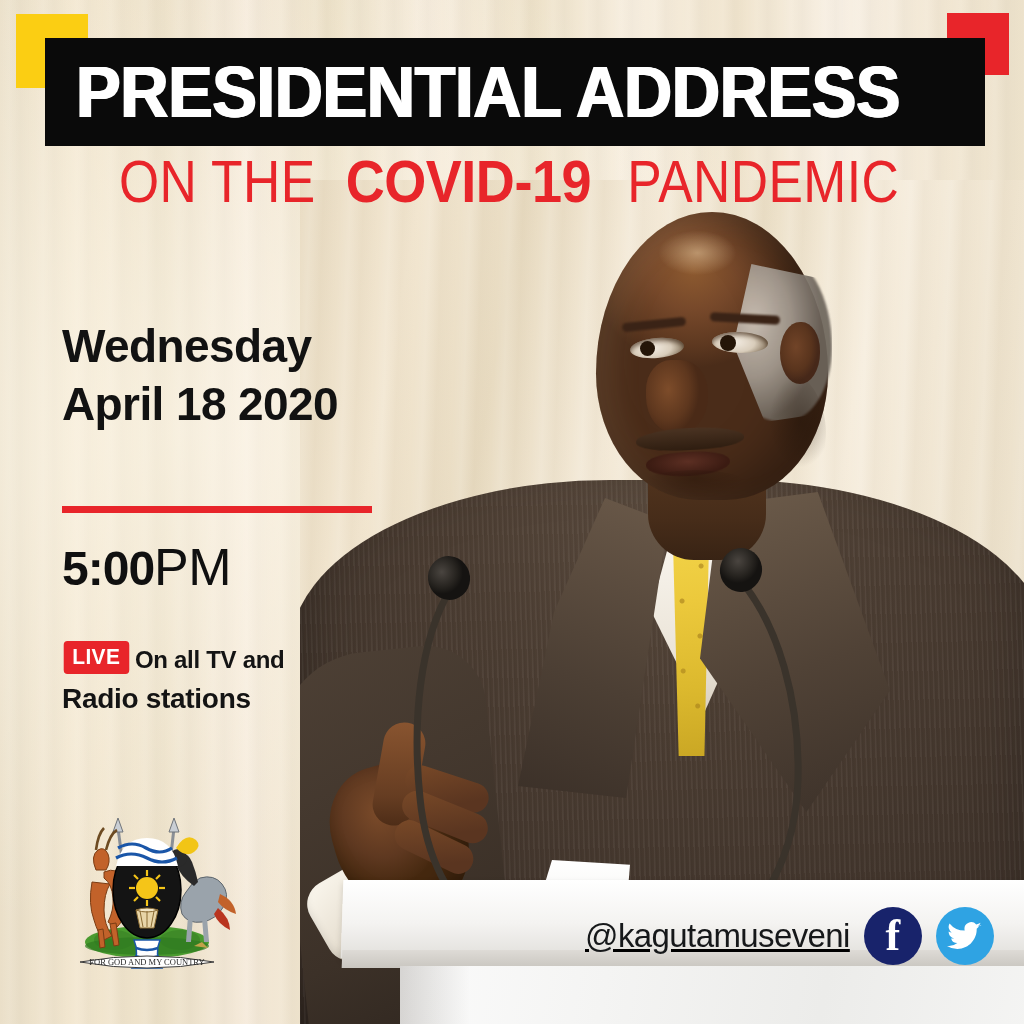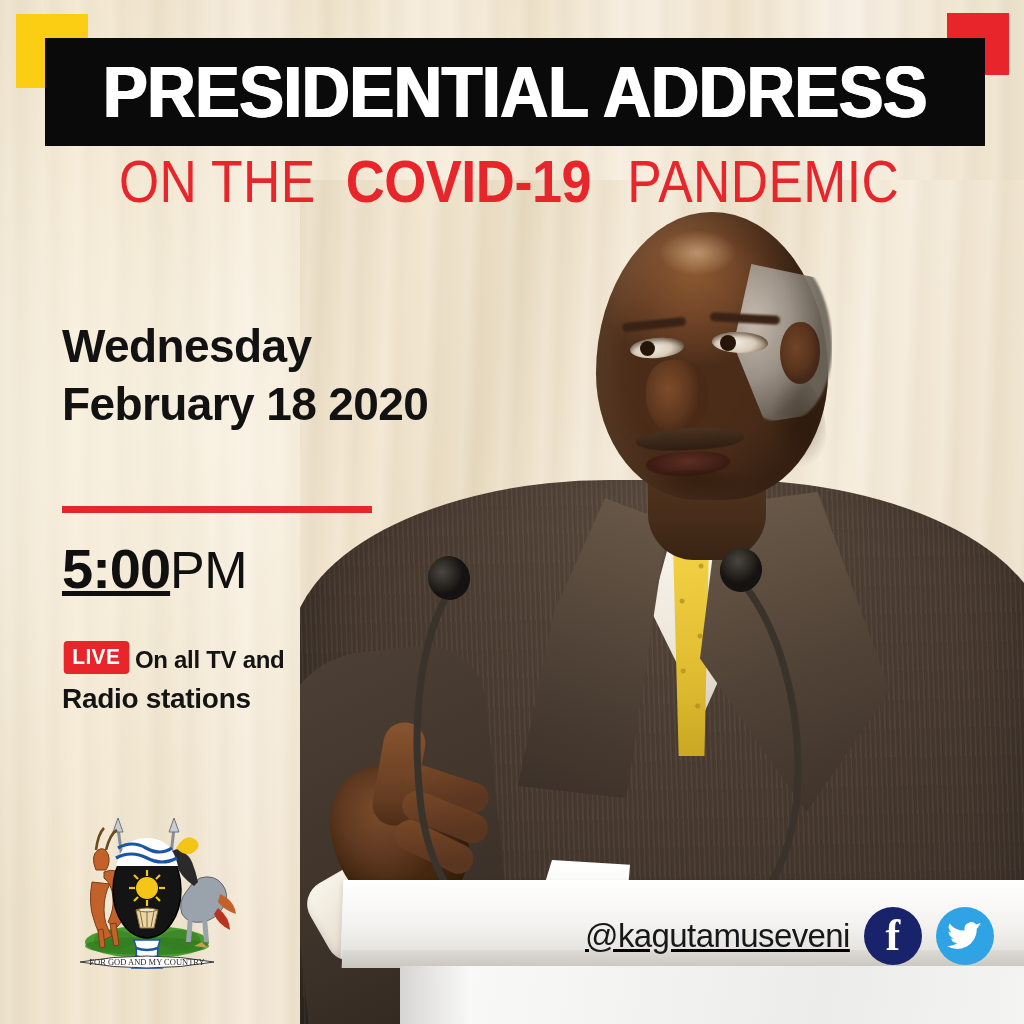--- a/index.html
+++ b/index.html
@@ -274,21 +274,21 @@
   .photo-soft{
     position:absolute;inset:0;
     backdrop-filter:blur(.3px);
     pointer-events:none;
   }
 
   
   .title-bar{
     position:absolute;left:45px;top:38px;width:940px;height:108px;
     background:#0a0a0a;
-    display:flex;align-items:center;justify-content:center;
+    display:flex;align-items:center;justify-content:flex-start;
   }
   .title-text{
     color:#ffffff;
     font-family:"Liberation Sans", sans-serif;
     font-weight:bold;
     font-size:72px;
     letter-spacing:-0.5px;
     line-height:1;
     transform:scaleX(0.93);
     white-space:nowrap;
@@ -330,21 +330,21 @@
   .divider{
     position:absolute;left:62px;top:506px;width:310px;height:7px;
     background:#E8252A;
   }
   .time-row{
     position:absolute;left:62px;top:541px;
     white-space:nowrap;line-height:1;
   }
   .time-big{
     font-family:"Liberation Sans", sans-serif;
-    font-weight:bold;font-size:56px;color:#101010;letter-spacing:-1px;text-decoration:underline;
+    font-weight:bold;font-size:48px;color:#101010;letter-spacing:-1px;
   }
   .time-pm{
     font-family:"Liberation Sans", sans-serif;
     font-weight:400;font-size:52px;color:#101010;letter-spacing:-0.5px;
   }
   .live-row{
     position:absolute;left:62px;top:644px;width:300px;
     line-height:1.25;
   }
   .live-badge{
@@ -468,21 +468,21 @@
   <div class="title-bar">
     <span class="title-text">PRESIDENTIAL ADDRESS</span>
   </div>
 
   <div class="subtitle">
     <span class="sub-light">ON THE </span><span class="sub-bold">COVID-19</span><span class="sub-light"> PANDEMIC</span>
   </div>
 
   <div class="info">
     <div class="date-line">Wednesday</div>
-    <div class="date-line">February 18 2020</div>
+    <div class="date-line">April 18 2020</div>
   </div>
 
   <div class="divider"></div>
 
   <div class="time-row">
     <span class="time-big">5:00</span><span class="time-pm">PM</span>
   </div>
 
   <div class="live-row">
     <span class="live-badge">LIVE</span>

